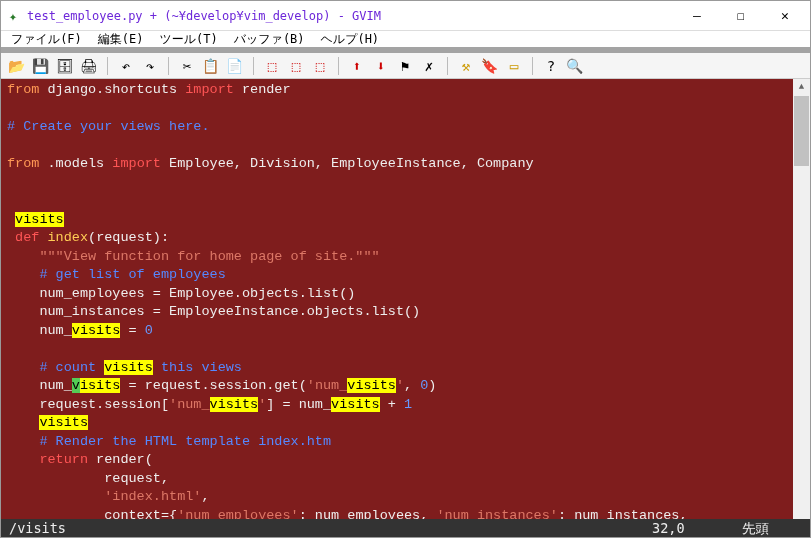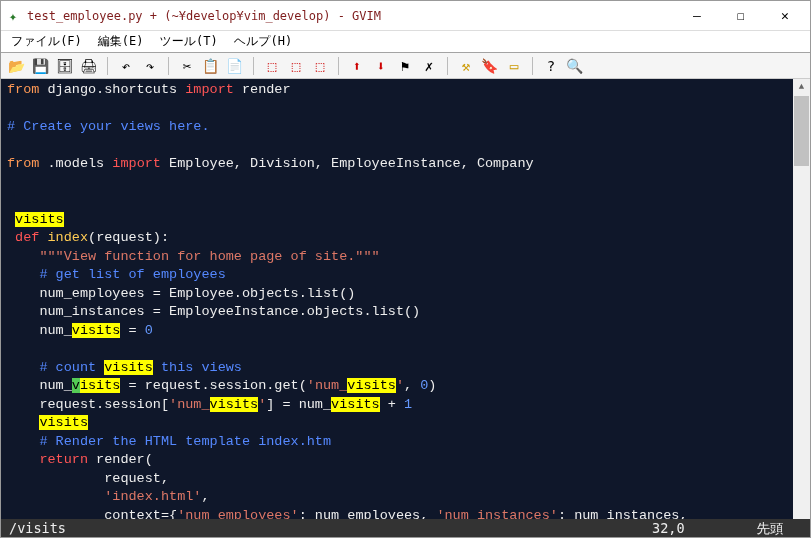--- a/index.html
+++ b/index.html
@@ -16,50 +16,50 @@
   .titlebar {
     height: 30px; background: #fff;
     display: flex; align-items: center;
     padding: 0 4px; border-bottom: 1px solid #ddd;
   }
   .title-icon {
     width: 16px; height: 16px; margin-right: 6px;
     display: inline-flex; align-items: center; justify-content: center;
     color: #2a7a2a; font-size: 14px;
   }
-  .title-text { flex: 1; font-size: 12px; color: #7f1d1d; }
+  .title-text { flex: 1; font-size: 12px; color: #6d28d9; }
   .win-btns { display: flex; gap: 2px; }
   .win-btn {
     width: 42px; height: 26px;
     display: flex; align-items: center; justify-content: center;
     font-size: 13px; color: #000;
   }
   .menubar {
     height: 22px; background: #fff;
     display: flex; align-items: center;
-    padding: 0 2px; border-bottom: 1px solid #a3a3a3;
+    padding: 0 2px; border-bottom: 6px solid #a3a3a3;
     font-size: 12px;
   }
   .menu-item { padding: 2px 8px; }
   .toolbar {
     height: 26px; background: #f5f5f5;
     display: flex; align-items: center;
     padding: 0 6px; gap: 4px;
     border-bottom: 1px solid #ccc;
   }
   .tb-btn {
     width: 20px; height: 20px;
     display: inline-flex; align-items: center; justify-content: center;
     font-size: 14px;
   }
   .tb-sep {
     width: 1px; height: 18px; background: #bbb; margin: 0 4px;
   }
   .editor-area {
-    flex: 1; display: flex; background: #0f172a;
+    flex: 1; display: flex; background: #7f1d1d;
     font-family: "Consolas", "Courier New", monospace;
     font-size: 13.5px; line-height: 18.5px;
     position: relative;
     overflow: hidden;
   }
   .code {
     flex: 1; padding: 2px 6px; color: #dcdccc; white-space: pre;
   }
   .scrollbar-v {
     width: 17px; background: #f0f0f0;
@@ -86,39 +86,40 @@
   .hl { background: #ffff00; color: #000000; }
   .hl-g { background: #55cc55; color: #000000; }
   .statusline {
     height: 18px; background: #333333;
     color: #eeeeee; font-family: monospace; font-size: 13.5px;
     display: flex; align-items: center; padding: 0 8px;
     position: absolute; bottom: 0; left: 0; right: 0;
   }
   .sl-left { flex: 1; }
   .sl-pos { width: 90px; text-align: left; }
-  .sl-pct { width: 60px; text-align: center; padding-right: 4px; }
+  .sl-pct { width: 60px; text-align: left; padding-right: 4px; }
 </style>
 </head>
 <body>
 
 <div class="titlebar">
   <span class="title-icon">✦</span>
   <span class="title-text">test_employee.py + (~¥develop¥vim_develop) - GVIM</span>
   <div class="win-btns">
     <div class="win-btn">—</div>
     <div class="win-btn">☐</div>
     <div class="win-btn close">✕</div>
   </div>
 </div>
 
 <div class="menubar">
   <span class="menu-item">ファイル(F)</span>
   <span class="menu-item">編集(E)</span>
   <span class="menu-item">ツール(T)</span>
+  <span class="menu-item">バッファ(B)</span>
   <span class="menu-item">ヘルプ(H)</span>
 </div>
 
 <div class="toolbar">
   <span class="tb-btn">📂</span>
   <span class="tb-btn">💾</span>
   <span class="tb-btn">🗄</span>
   <span class="tb-btn">🖨</span>
   <span class="tb-sep"></span>
   <span class="tb-btn">↶</span>

